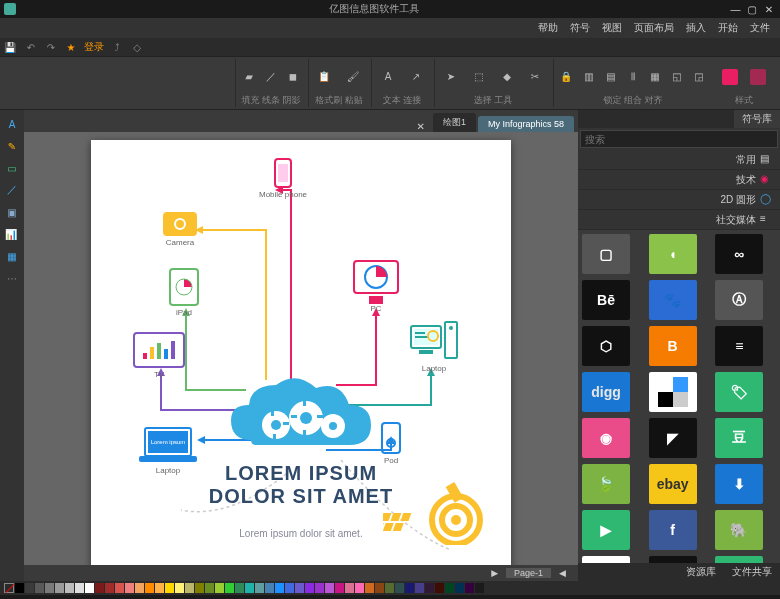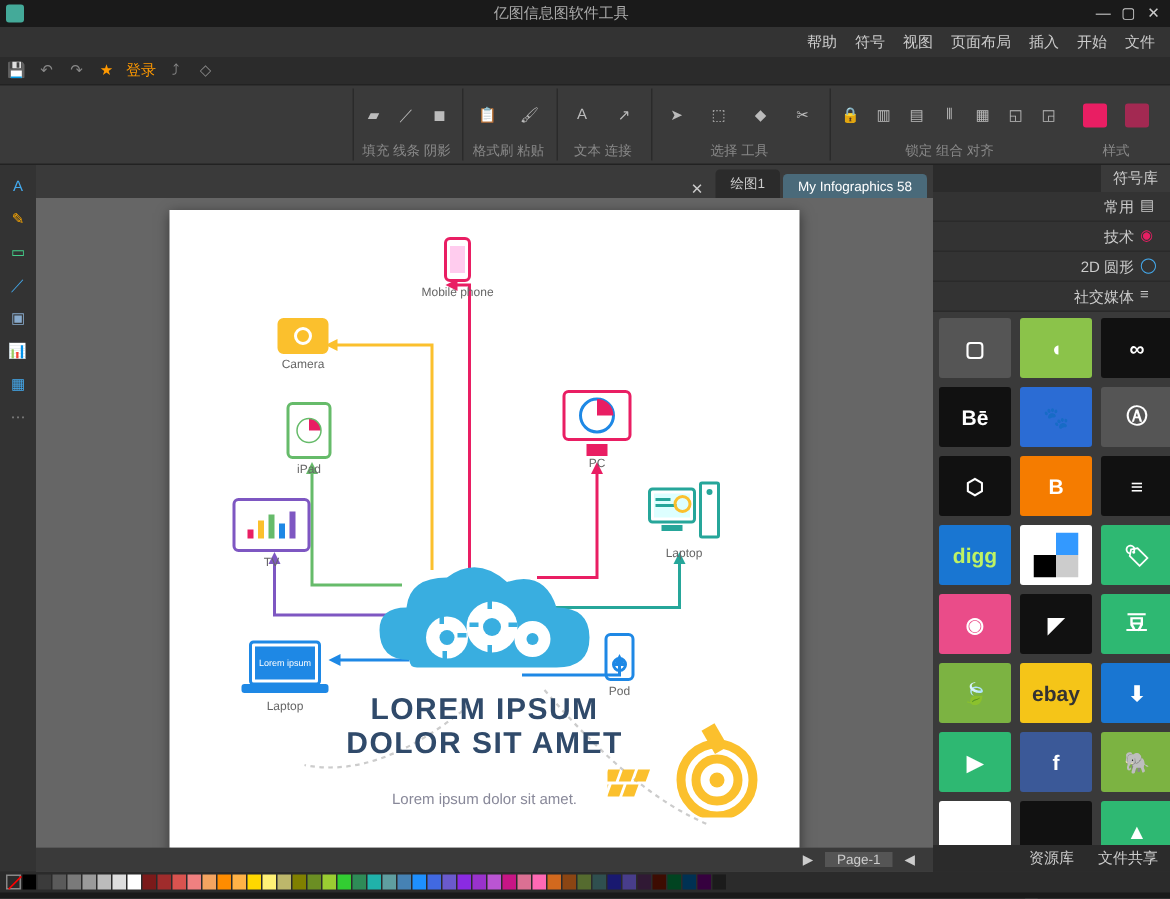--- a/index.html
+++ b/index.html
@@ -27,21 +27,21 @@
 .canvas-area { flex:1; background:#555; position:relative; display:flex; flex-direction:column; }
 .doctabs { height:22px; background:#3a3a3a; display:flex; align-items:flex-end; padding-left:4px; flex-direction:row-reverse; padding-right:4px;}
 .doctabs .tab { padding:3px 10px; font-size:9px; background:#2b2b2b; margin-left:2px; border-radius:3px 3px 0 0; cursor:pointer; }
 .doctabs .tab.active { background:#4a6a7a; color:#fff; }
 .doctabs .close { padding:0 6px; cursor:pointer; }
 .canvas-wrap { flex:1; background:#666; overflow:hidden; position:relative; padding:8px; }
 .page { width:420px; height:435px; background:#fff; margin:0 auto; position:relative; box-shadow:0 2px 8px rgba(0,0,0,.5); }
 .pagetabs { height:16px; background:#3a3a3a; display:flex; align-items:center; font-size:9px; padding:0 4px; flex-direction:row-reverse; }
 .pagetabs span { padding:0 8px; cursor:pointer; }
 .pagetabs .pt-active { background:#555; }
-.rightpanel { width:158px; background:#333; display:flex; flex-direction:column; }
+.rightpanel { width:202px; background:#333; display:flex; flex-direction:column; }
 .rp-tabs { height:18px; background:#2b2b2b; display:flex; flex-direction:row-reverse; }
 .rp-tabs span { padding:2px 8px; font-size:10px; cursor:pointer; }
 .rp-tabs .active { background:#3a3a3a; }
 .rp-search { height:22px; padding:2px; }
 .rp-search input { width:100%; height:100%; background:#222; border:1px solid #444; color:#ccc; padding:0 4px; font-size:10px; }
 .rp-cats { background:#333; }
 .rp-cat { height:20px; display:flex; align-items:center; justify-content:flex-end; padding:0 6px; font-size:10px; border-bottom:1px solid #2a2a2a; cursor:pointer; }
 .rp-cat .caticon { width:14px; height:14px; margin-left:4px; }
 .rp-grid { flex:1; background:#3a3a3a; overflow:auto; padding:4px; display:grid; grid-template-columns:repeat(3,1fr); gap:6px; align-content:start; }
 .rp-item { width:48px; height:40px; display:flex; align-items:center; justify-content:center; cursor:pointer; border-radius:2px; }
@@ -324,20 +324,23 @@
       <span>◀</span>
       <span class="pt-active">Page-1</span>
       <span>▶</span>
     </div>
   </div>
 
   <div class="rightpanel">
     <div class="rp-tabs">
       <span class="active">符号库</span>
     </div>
+    <div class="rp-search">
+      <input type="text" placeholder="搜索" style="">
+    </div>
     <div class="rp-cats">
       <div class="rp-cat">
           <span>常用</span>
           <span class="caticon">▤</span>
         </div>
       <div class="rp-cat">
           <span>技术</span>
           <span class="caticon" style="color:#e91e63">◉</span>
         </div>
       <div class="rp-cat">
@@ -352,21 +355,21 @@
     <div class="rp-grid" id="icon-grid">
         <div class="rp-item" style="background: rgb(85, 85, 85); color: rgb(255, 255, 255); font-size: 14px; font-weight: bold;">▢</div>
         <div class="rp-item" style="background: rgb(139, 195, 74); color: rgb(255, 255, 255); font-size: 14px; font-weight: bold;">◖</div>
         <div class="rp-item" style="background: rgb(17, 17, 17); color: rgb(255, 255, 255); font-size: 14px; font-weight: bold;">∞</div>
         <div class="rp-item" style="background: rgb(17, 17, 17); color: rgb(255, 255, 255); font-size: 14px; font-weight: bold;">Bē</div>
         <div class="rp-item" style="background: rgb(43, 108, 212); color: rgb(255, 255, 255); font-size: 14px; font-weight: bold;">🐾</div>
         <div class="rp-item" style="background: rgb(85, 85, 85); color: rgb(255, 255, 255); font-size: 14px; font-weight: bold;">Ⓐ</div>
         <div class="rp-item" style="background: rgb(17, 17, 17); color: rgb(255, 255, 255); font-size: 14px; font-weight: bold;">⬡</div>
         <div class="rp-item" style="background: rgb(245, 124, 0); color: rgb(255, 255, 255); font-size: 14px; font-weight: bold;">B</div>
         <div class="rp-item" style="background: rgb(17, 17, 17); color: rgb(255, 255, 255); font-size: 14px; font-weight: bold;">≡</div>
-        <div class="rp-item" style="background: rgb(25, 118, 210); color: #bef264; font-size: 14px; font-weight: bold;">digg</div>
+        <div class="rp-item" style="background: rgb(25, 118, 210); color: #e5e5e5; font-size: 14px; font-weight: bold;">digg</div>
         <div class="rp-item" style="background: rgb(255, 255, 255); color: rgb(0, 0, 0); font-size: 14px; font-weight: bold;">
           <svg width="30" height="30">
             <rect width="15" height="15" fill="#fff"></rect>
             <rect x="15" width="15" height="15" fill="#39f"></rect>
             <rect y="15" width="15" height="15" fill="#000"></rect>
             <rect x="15" y="15" width="15" height="15" fill="#ccc"></rect>
           </svg>
         </div>
         <div class="rp-item" style="background: rgb(46, 184, 114); color: rgb(255, 255, 255); font-size: 14px; font-weight: bold;">🏷</div>
         <div class="rp-item" style="background: rgb(234, 76, 137); color: rgb(255, 255, 255); font-size: 14px; font-weight: bold;">◉</div>

